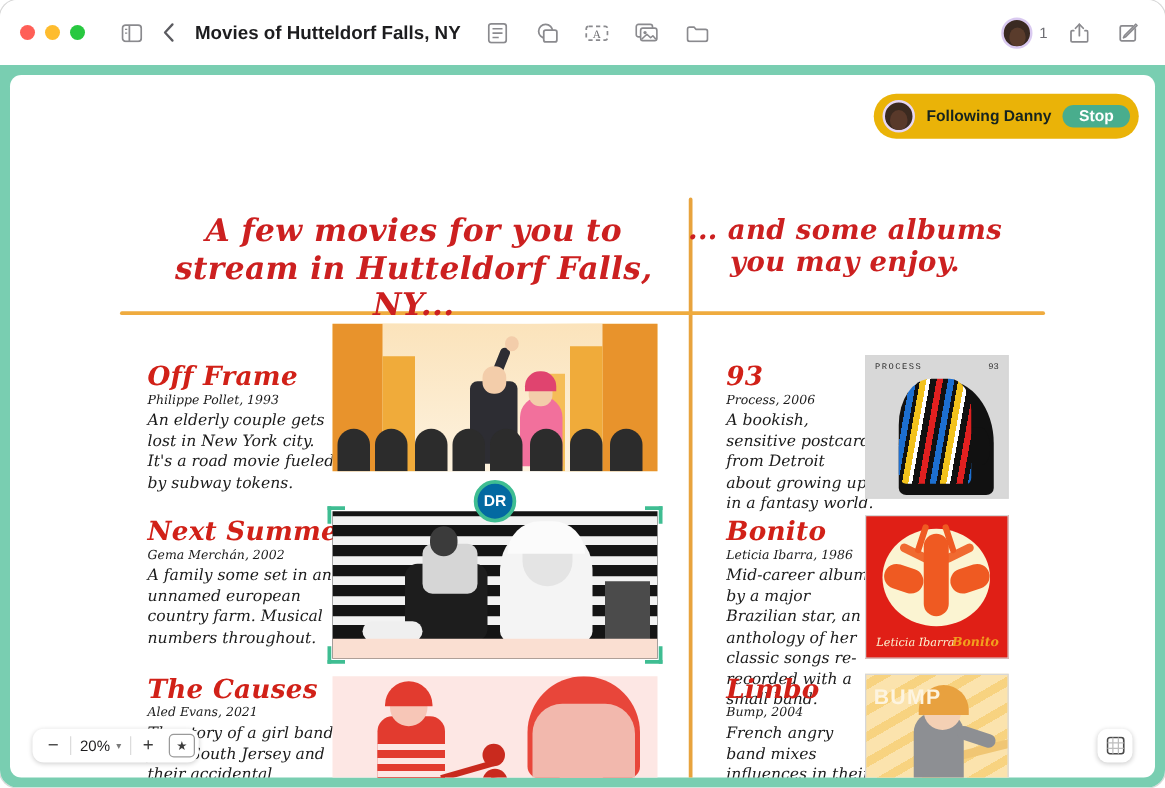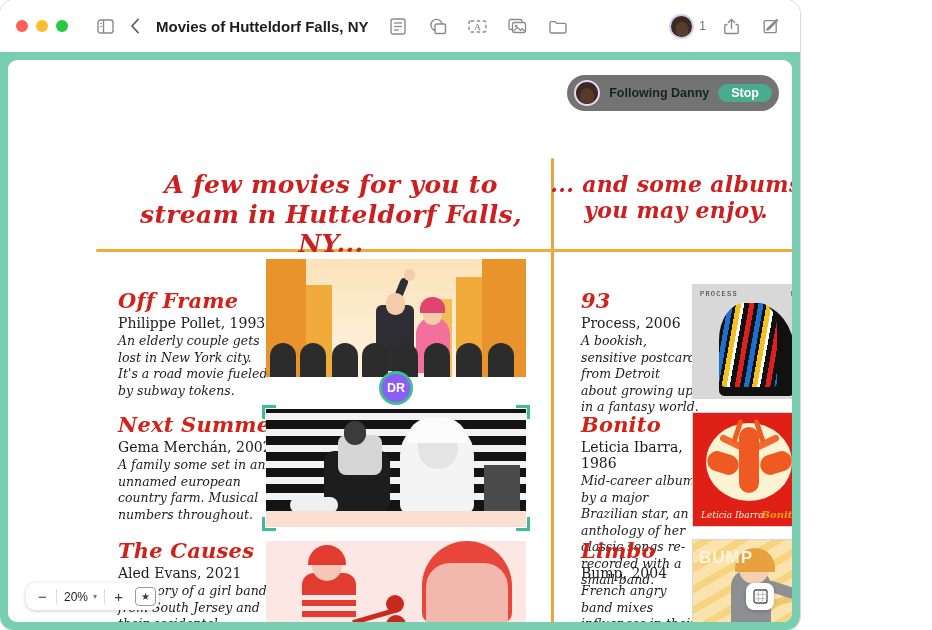--- a/index.html
+++ b/index.html
@@ -6,21 +6,21 @@
   html, body {
     width: 932px; height: 630px;
     background: #ffffff;
     font-family: "Liberation Sans", sans-serif;
     overflow: hidden;
   }
 
   
   .window {
     position: absolute; left: 0; top: 0;
-    width: 800px; height: 630px;
+    width: 932px; height: 630px;
     background: #ffffff;
     border-radius: 14px;
     overflow: hidden;
     box-shadow: 0 0 0 1px #d9d9d9;
   }
 
   
   .titlebar {
     position: relative;
     height: 52px;
@@ -79,21 +79,21 @@
     width: 100%; height: 100%;
     background: #ffffff;
     border-radius: 9px;
     overflow: hidden;
   }
 
   
   .follow-pill {
     position: absolute; right: 13px; top: 15px;
     display: flex; align-items: center; gap: 9px;
-    background: #737373;
+    background: #eab308;
     border-radius: 22px;
     padding: 5px 7px 5px 7px;
     z-index: 40;
   }
   .follow-ava {
     width: 26px; height: 26px; border-radius: 50%;
     background: #3b2a20;
     border: 2px solid #e6d7f5;
     position: relative; overflow: hidden;
   }
@@ -154,21 +154,22 @@
     font-family: "DejaVu Serif", serif;
     font-style: italic; font-weight: bold;
     font-size: 21px;
     letter-spacing: 0.2px;
     margin-bottom: 2px;
     white-space: nowrap;
   }
   .entry .emeta {
     color: #1b1b1b;
     font-family: "DejaVu Serif", serif;
-    font-size: 14px;
+    font-style: italic;
+    font-size: 10px;
     margin-bottom: 2px;
   }
   .entry .edesc {
     color: #1b1b1b;
     font-family: "DejaVu Serif", serif;
     font-style: italic;
     font-size: 12.5px;
     line-height: 1.32;
     width: 150px;
   }
@@ -266,23 +267,23 @@
   
   .selection { position:absolute; left:256px; top:347px; width:264px; height:122px; pointer-events:none; z-index:30;}
   .selection span { position:absolute; width:14px; height:14px; border:3px solid #3fbd92; }
   .selection .tl { left:-2px; top:-2px; border-right:none; border-bottom:none; }
   .selection .tr { right:-2px; top:-2px; border-left:none; border-bottom:none; }
   .selection .bl { left:-2px; bottom:-2px; border-right:none; border-top:none; }
   .selection .br { right:-2px; bottom:-2px; border-left:none; border-top:none; }
 
   
   .cursor-badge {
-    position:absolute; left:371px; top:311px;
+    position:absolute; left:371px; top:324px;
     width:34px; height:34px; border-radius:50%;
-    background:#8b5cf6; border:3px solid #3fbd92;
+    background:#0369a1; border:3px solid #3fbd92;
     display:flex; align-items:center; justify-content:center;
     color:#fff; font-size:12.5px; font-weight:bold;
     z-index:35;
   }
 
   
   .zoom-bar {
     position:absolute; left:18px; bottom:12px;
     display:flex; align-items:center;
     background:#ffffff; border-radius:9px;

